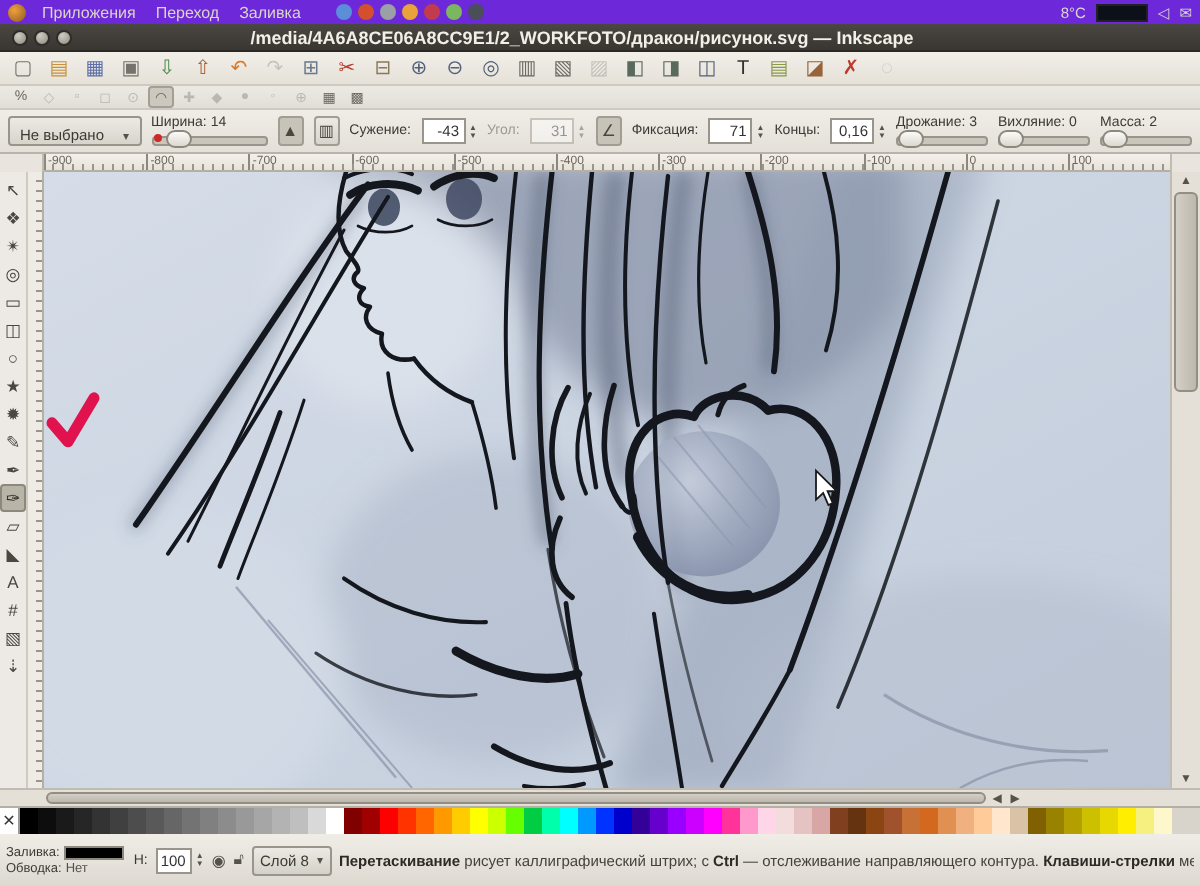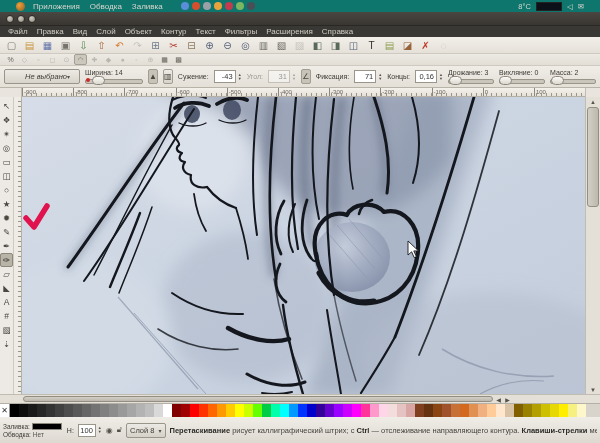--- a/index.html
+++ b/index.html
@@ -1,19 +1,19 @@
 <!DOCTYPE html>
 <html><head>
 <meta charset="utf-8">
 <style>
   html,body{margin:0;padding:0;background:#555;}
   *{box-sizing:border-box;font-family:"Liberation Sans","DejaVu Sans",sans-serif;}
   .app{position:relative;width:600px;height:443px;overflow:hidden;background:#edeae5;display:flex;flex-direction:column;}
   
-  .panel{height:12px;background:#0f766e;color:#d9d5cc;display:flex;align-items:center;font-size:8px;gap:6px;padding:0 16px;flex:0 0 auto;}
+  .panel{height:12px;background:#6d28d9;color:#d9d5cc;display:flex;align-items:center;font-size:8px;gap:6px;padding:0 4px;flex:0 0 auto;}
   .panel .logo{width:9px;height:9px;border-radius:50%;background:radial-gradient(circle at 35% 35%,#f0a03c,#8a5a20);}
   .panel .pmenu{padding:0 2px;cursor:default;}
   .launchers{display:flex;gap:3px;margin-left:10px;}
   .launcher{width:8px;height:8px;border-radius:50%;}
   .panel-right{margin-left:auto;display:flex;align-items:center;gap:5px;font-size:7.5px;}
   .applet-graph{width:26px;height:9px;background:#0c1018;border:1px solid #222;}
   
   .titlebar{height:14px;background:linear-gradient(#4a4742,#393631);border-bottom:1px solid #2a2824;display:flex;align-items:center;color:#f2efe8;font-size:9px;font-weight:bold;flex:0 0 auto;}
   .winbtns{display:flex;gap:3px;margin:0 6px;}
   .winbtn{width:8px;height:8px;border-radius:50%;background:radial-gradient(circle at 35% 30%,#cfcbc2,#8e8a80);border:1px solid #2e2c28;}
@@ -24,21 +24,21 @@
   
   .tb1{height:17px;background:linear-gradient(#f2efe9,#e5e1d9);border-bottom:1px solid #cfcac1;display:flex;align-items:center;gap:1px;padding:0 3px;flex:0 0 auto;}
   .tbtn{width:17px;height:15px;display:flex;align-items:center;justify-content:center;font-size:10px;border-radius:2px;}
   .tbtn.disabled{opacity:.4;}
   .tb2{height:12px;background:linear-gradient(#eceae3,#e2ded6);border-bottom:1px solid #cfcac1;display:flex;align-items:center;gap:1px;padding:0 4px;flex:0 0 auto;}
   .sbtn{width:13px;height:11px;display:flex;align-items:center;justify-content:center;font-size:7px;color:#6a665e;border-radius:2px;}
   .sbtn.disabled{opacity:.35;}
   .sbtn.active{background:#cdc8bd;border:1px solid #a49f94;}
   
   .opts{height:22px;background:linear-gradient(#f0ede7,#e4e0d8);border-bottom:1px solid #b9b4aa;display:flex;align-items:center;gap:5px;padding:0 4px;font-size:7px;color:#3c3a35;flex:0 0 auto;white-space:nowrap;overflow:hidden;}
-  .dropdown{width:76px;height:15px;background:linear-gradient(#eceae4,#d8d4cb);border:1px solid #9a958b;border-radius:2px;display:flex;align-items:center;font-size:7.5px;padding:0 20px;color:#3c3a35;font-style:italic;}
+  .dropdown{width:76px;height:15px;background:linear-gradient(#eceae4,#d8d4cb);border:1px solid #9a958b;border-radius:2px;display:flex;align-items:flex-end;font-size:7.5px;padding:0 5px;color:#3c3a35;}
   .dropdown .arrow{margin-left:auto;font-size:6px;color:#55524c;}
   .sliderw{display:flex;flex-direction:column;gap:1px;}
   .sliderw .lab{font-size:7px;line-height:7px;}
   .groove{position:relative;width:58px;height:7px;}
   .groove::before{content:"";position:absolute;left:0;right:0;top:2px;height:3px;background:#cbc6bc;border:1px solid #9a958b;border-radius:2px;}
   .knob{position:absolute;top:-1px;width:13px;height:9px;background:linear-gradient(#fbfaf7,#dcd8cf);border:1px solid #8d887e;border-radius:5px;font-size:5.5px;text-align:center;line-height:8px;color:#555;}
   .groove.narrow{width:46px;}
   .redmark{position:absolute;left:1px;top:1px;width:4px;height:4px;background:#cc2a2a;border-radius:50%;}
   .spin{display:flex;align-items:center;gap:2px;}
   .spinbox{width:22px;height:13px;background:#fff;border:1px solid #9a958b;font-size:7.5px;display:flex;align-items:center;justify-content:flex-end;padding-right:2px;color:#333;}
@@ -83,21 +83,21 @@
   .msg b{color:#2c2a26;}
 </style>
 </head>
 <body>
 
 <div class="app">
 
   <div class="panel">
     <span class="logo"></span>
     <span class="pmenu">Приложения</span>
-    <span class="pmenu">Обводка</span>
+    <span class="pmenu">Переход</span>
     <span class="pmenu">Заливка</span>
     <span class="launchers">
 
     <span class="launcher" style="background: rgb(91, 141, 217);"></span>
         <span class="launcher" style="background: rgb(211, 79, 46);"></span>
         <span class="launcher" style="background: rgb(154, 160, 166);"></span>
         <span class="launcher" style="background: rgb(232, 163, 61);"></span>
         <span class="launcher" style="background: rgb(194, 59, 78);"></span>
         <span class="launcher" style="background: rgb(123, 182, 97);"></span>
         <span class="launcher" style="background: rgb(74, 79, 87);"></span>
@@ -109,35 +109,23 @@
       <span>✉</span>
     </span>
   </div>
 
   <div class="titlebar">
     <span class="winbtns">
       <span class="winbtn"></span>
       <span class="winbtn"></span>
       <span class="winbtn"></span>
     </span>
-  </div>
-
-  <div class="menubar">
-
-  <span class="menu-item">Файл</span>
-      <span class="menu-item">Правка</span>
-      <span class="menu-item">Вид</span>
-      <span class="menu-item">Слой</span>
-      <span class="menu-item">Объект</span>
-      <span class="menu-item">Контур</span>
-      <span class="menu-item">Текст</span>
-      <span class="menu-item">Фильтры</span>
-      <span class="menu-item">Расширения</span>
-      <span class="menu-item">Справка</span>
-    </div>
+    <span class="title-text">/media/4A6A8CE06A8CC9E1/2_WORKFOTO/дракон/рисунок.svg — Inkscape</span>
+  </div>
+
 
   <div class="tb1">
 
       <span class="tbtn normal">
         <span style="color: rgb(122, 122, 114);">▢</span>
       </span>
 
       <span class="tbtn normal">
         <span style="color: rgb(201, 145, 58);">▤</span>
       </span>

